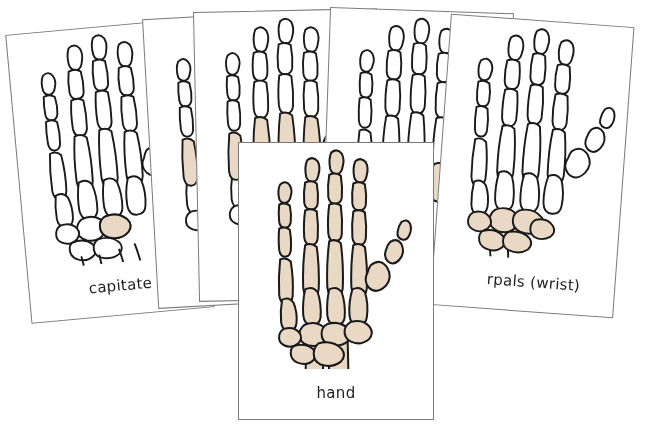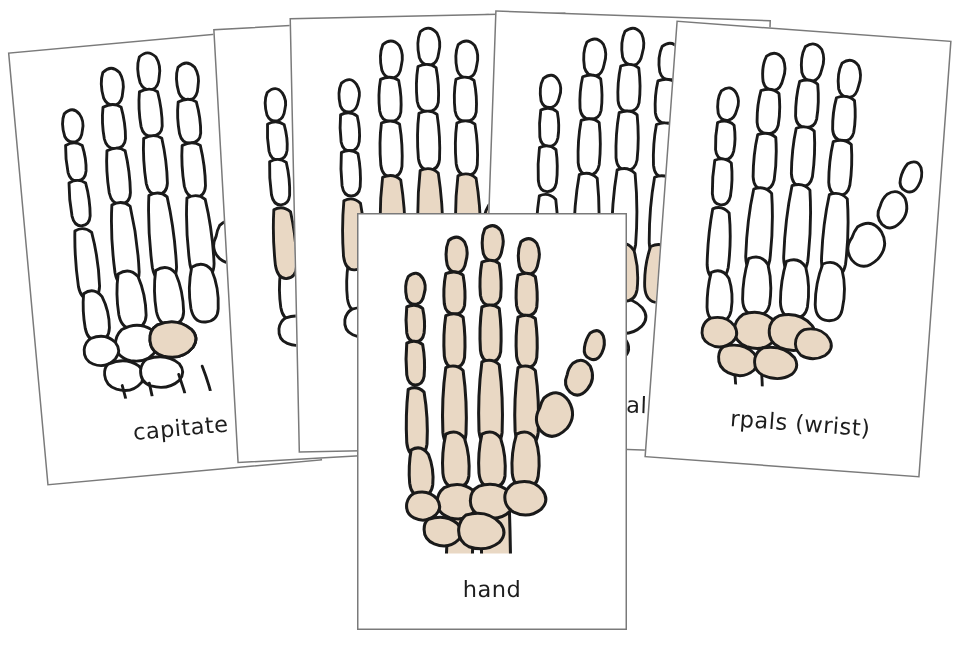--- a/index.html
+++ b/index.html
@@ -37,21 +37,21 @@
     letter-spacing:.3px;
     white-space:nowrap;
   }
 
   
   #card-1{ left:18px;  top:26px;  width:184px; height:290px; transform:rotate(-5.2deg); z-index:1;}
   #card-2{ left:150px; top:14px;  width:184px; height:290px; transform:rotate(-3.2deg); z-index:2;}
   #card-3{ left:196px; top:10px;  width:184px; height:290px; transform:rotate(-1.2deg); z-index:3;}
   #card-4{ left:325px; top:10px;  width:184px; height:290px; transform:rotate(2.0deg);  z-index:4;}
   #card-5{ left:440px; top:20px;  width:184px; height:292px; transform:rotate(4.2deg);  z-index:5;}
-  #card-6{ left:238px; top:142px; width:180px; height:278px; transform:rotate(0deg);    z-index:9;}
+  #card-6{ left:238px; top:142px; width:196px; height:278px; transform:rotate(0deg);    z-index:9;}
 
   #card-1 .card-label{font-size:15px;}
   #card-2 .card-label{font-size:15px;}
   #card-3 .card-label{font-size:15px;}
   #card-4 .card-label{font-size:15px;}
   #card-5 .card-label{font-size:15px;}
   #card-6 .card-label{font-size:15px; bottom:6%;}
 
   
   #card-4 .card-label{transform:translateX(14px);}

